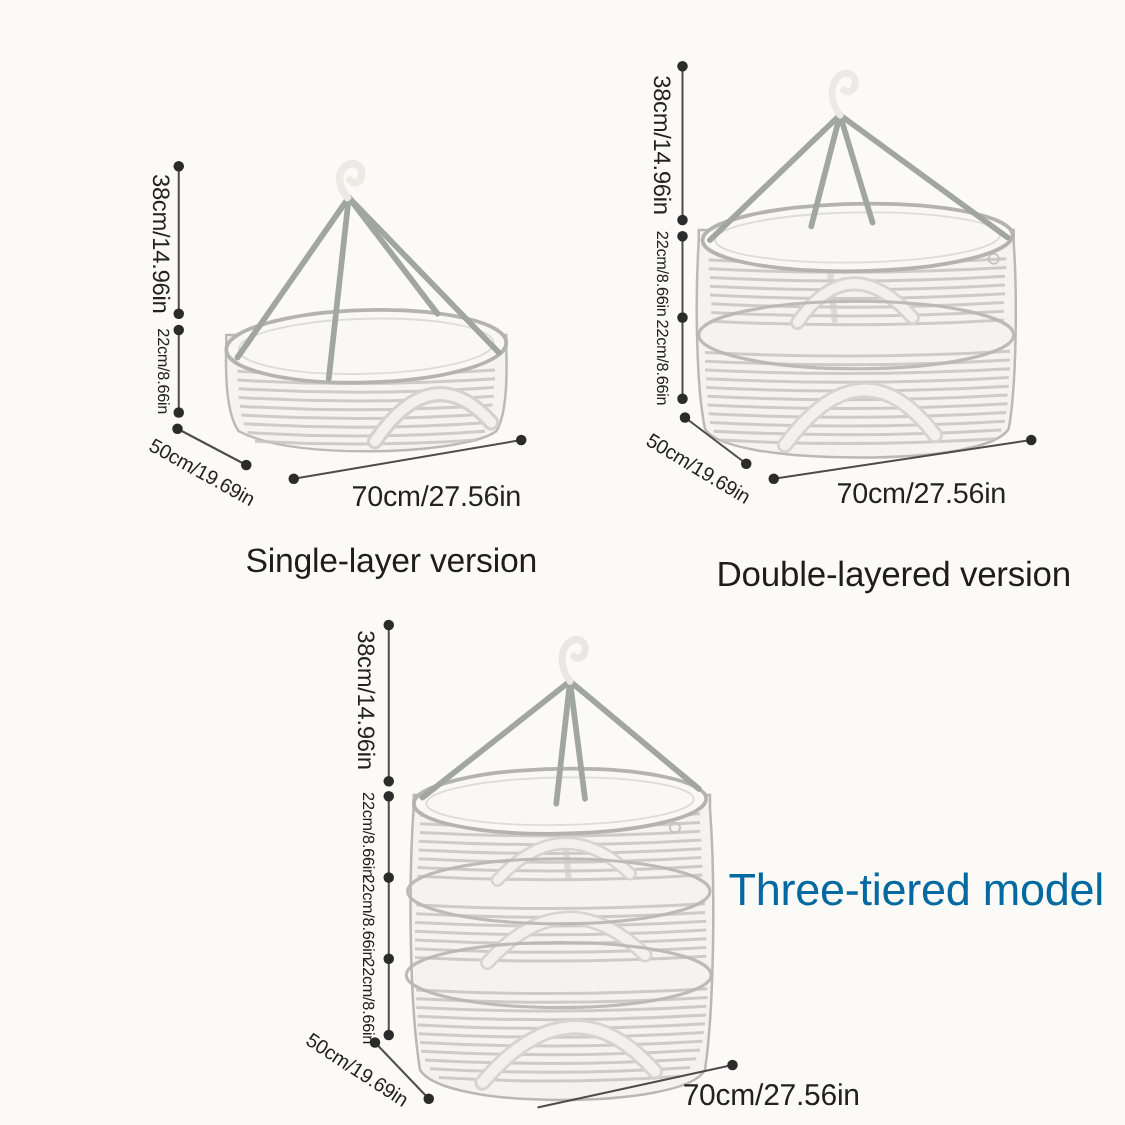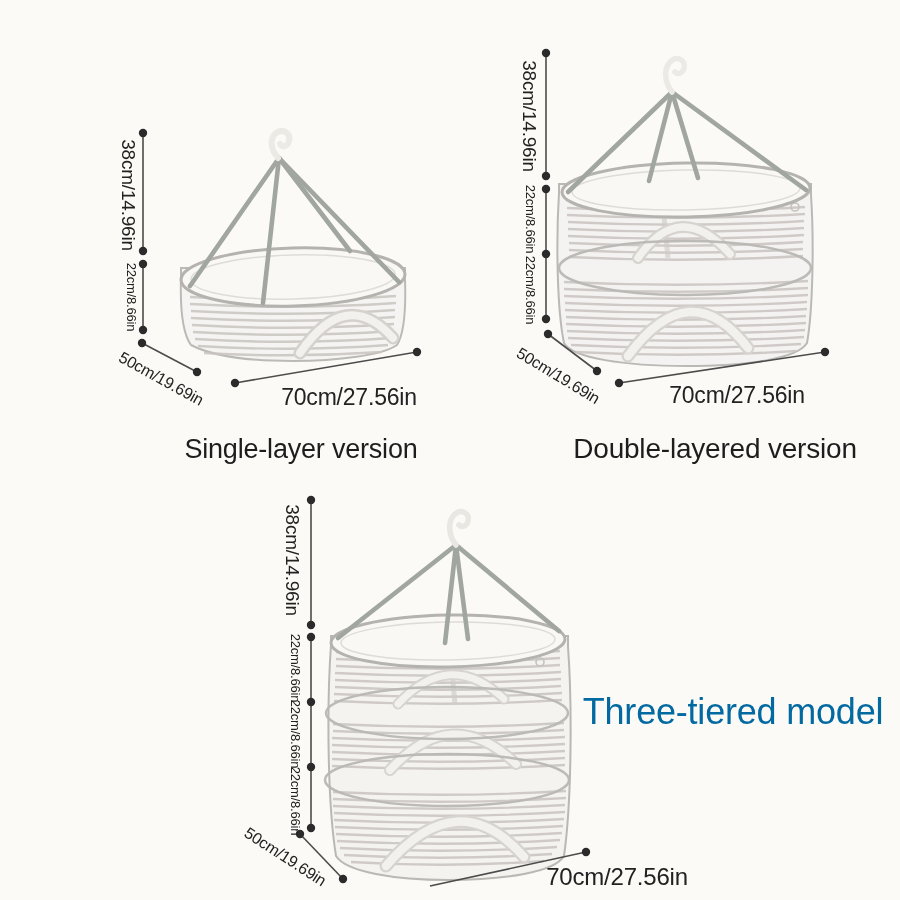--- a/index.html
+++ b/index.html
@@ -19,21 +19,21 @@
     color:#222;
     white-space:nowrap;
     letter-spacing:-0.2px;
     line-height:1;
   }
   .dim-big{font-size:19px;}
   .dim-small{font-size:13px;}
   .dim-depth{font-size:16px;}
   .dim-width{font-size:23px;}
   .dim-width-lg{font-size:24px;}
-  .version-label{font-size:27px;color:#1d1d1d;}
+  .version-label{font-size:27px;color:#1d1d1d;margin-left:12px;}
   .version-label-2{font-size:28px;color:#1d1d1d;}
   .model-label{font-size:36px;color:#0369a1;}
 </style>
 </head>
 <body>
 
 <div class="canvas">
 
   <svg class="gfx" width="900" height="900" viewBox="0 0 900 900">
 
@@ -223,21 +223,21 @@
   <div class="txt dim-small" style="left:131px;top:297px;--r:90deg">22cm/8.66in</div>
   <div class="txt dim-depth" style="left:161px;top:379px;--r:29deg">50cm/19.69in</div>
   <div class="txt dim-width" style="left:349px;top:397px">70cm/27.56in</div>
   <div class="txt version-label" style="left:301px;top:449px">Single-layer version</div>
 
   <div class="txt dim-big" style="left:529px;top:116px;--r:90deg">38cm/14.96in</div>
   <div class="txt dim-small" style="left:530px;top:219px;--r:90deg">22cm/8.66in</div>
   <div class="txt dim-small" style="left:530px;top:290px;--r:90deg">22cm/8.66in</div>
   <div class="txt dim-depth" style="left:558px;top:376px;--r:31deg">50cm/19.69in</div>
   <div class="txt dim-width" style="left:737px;top:395px">70cm/27.56in</div>
-  <div class="txt version-label-2" style="left:715px;top:449px">Double-layered version</div>
+  <div class="txt version-label-2" style="left:715px;top:460px">Double-layered version</div>
 
   <div class="txt dim-big" style="left:292px;top:560px;--r:90deg">38cm/14.96in</div>
   <div class="txt dim-small" style="left:295px;top:668px;--r:90deg">22cm/8.66in</div>
   <div class="txt dim-small" style="left:295px;top:734px;--r:90deg">22cm/8.66in</div>
   <div class="txt dim-small" style="left:295px;top:801px;--r:90deg">22cm/8.66in</div>
   <div class="txt dim-depth" style="left:285px;top:857px;--r:33deg">50cm/19.69in</div>
   <div class="txt dim-width-lg" style="left:617px;top:877px">70cm/27.56in</div>
   <div class="txt model-label" style="left:733px;top:712px">Three-tiered model</div>
 
 </div>

